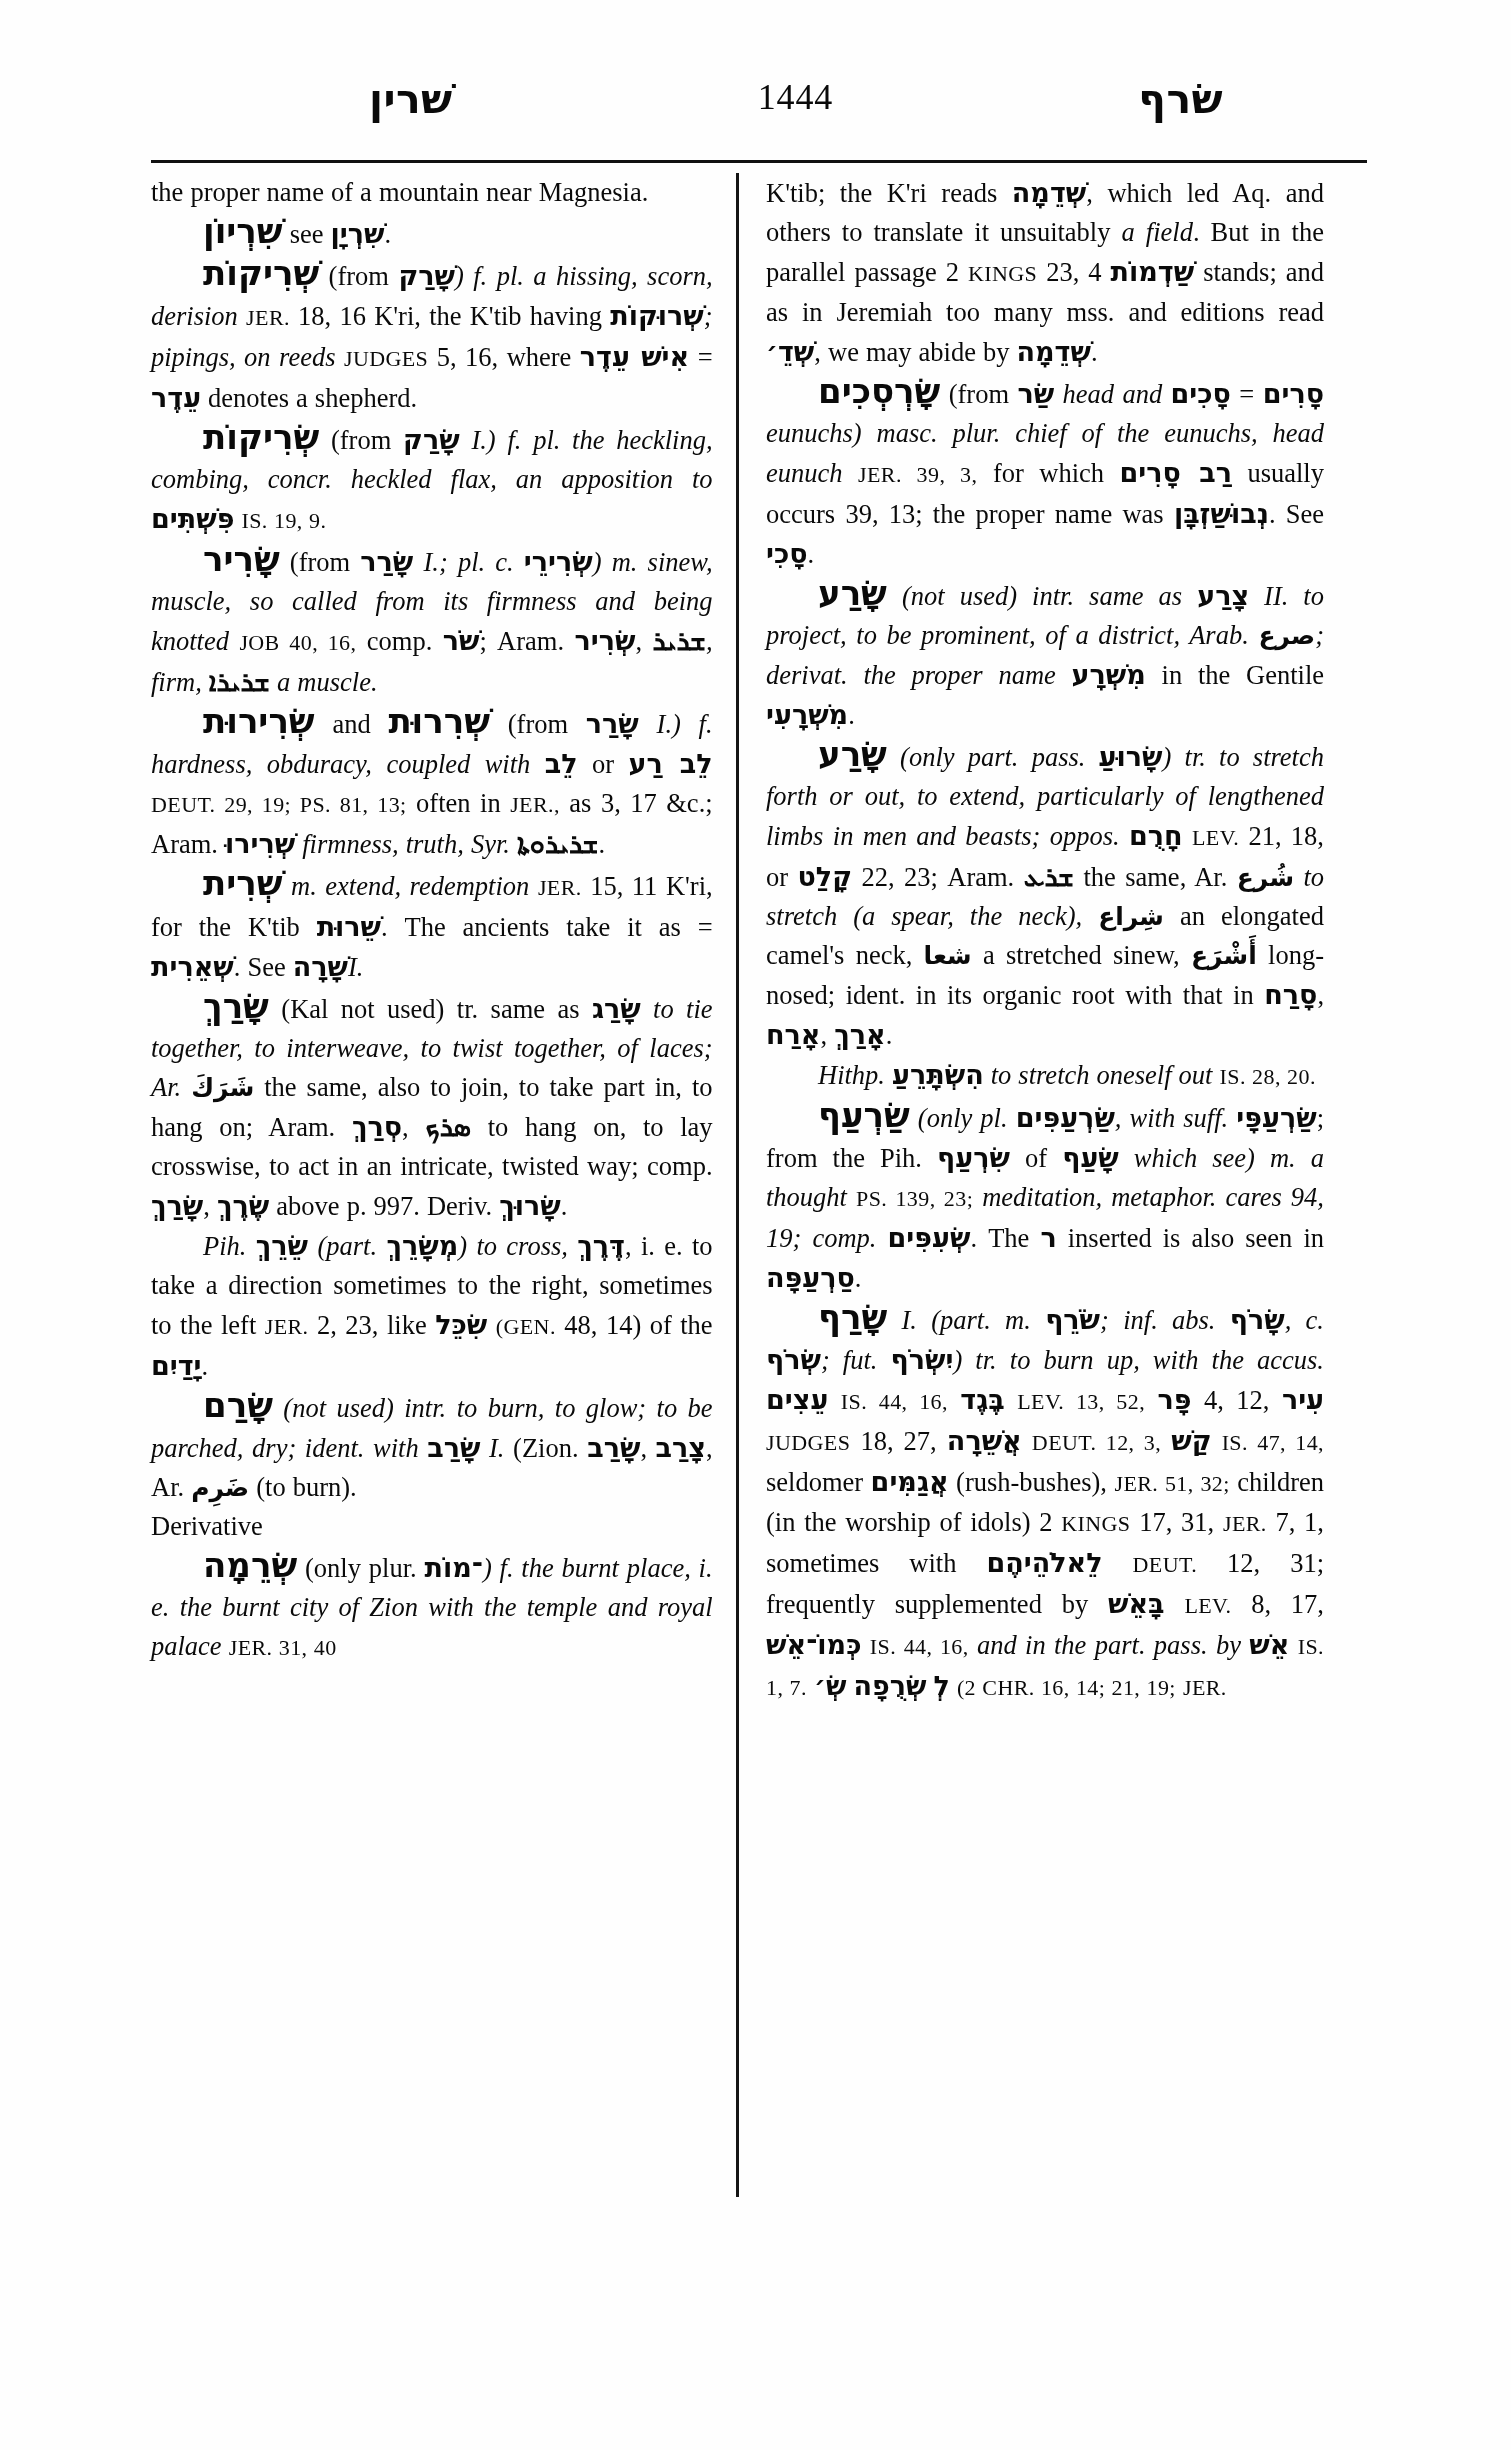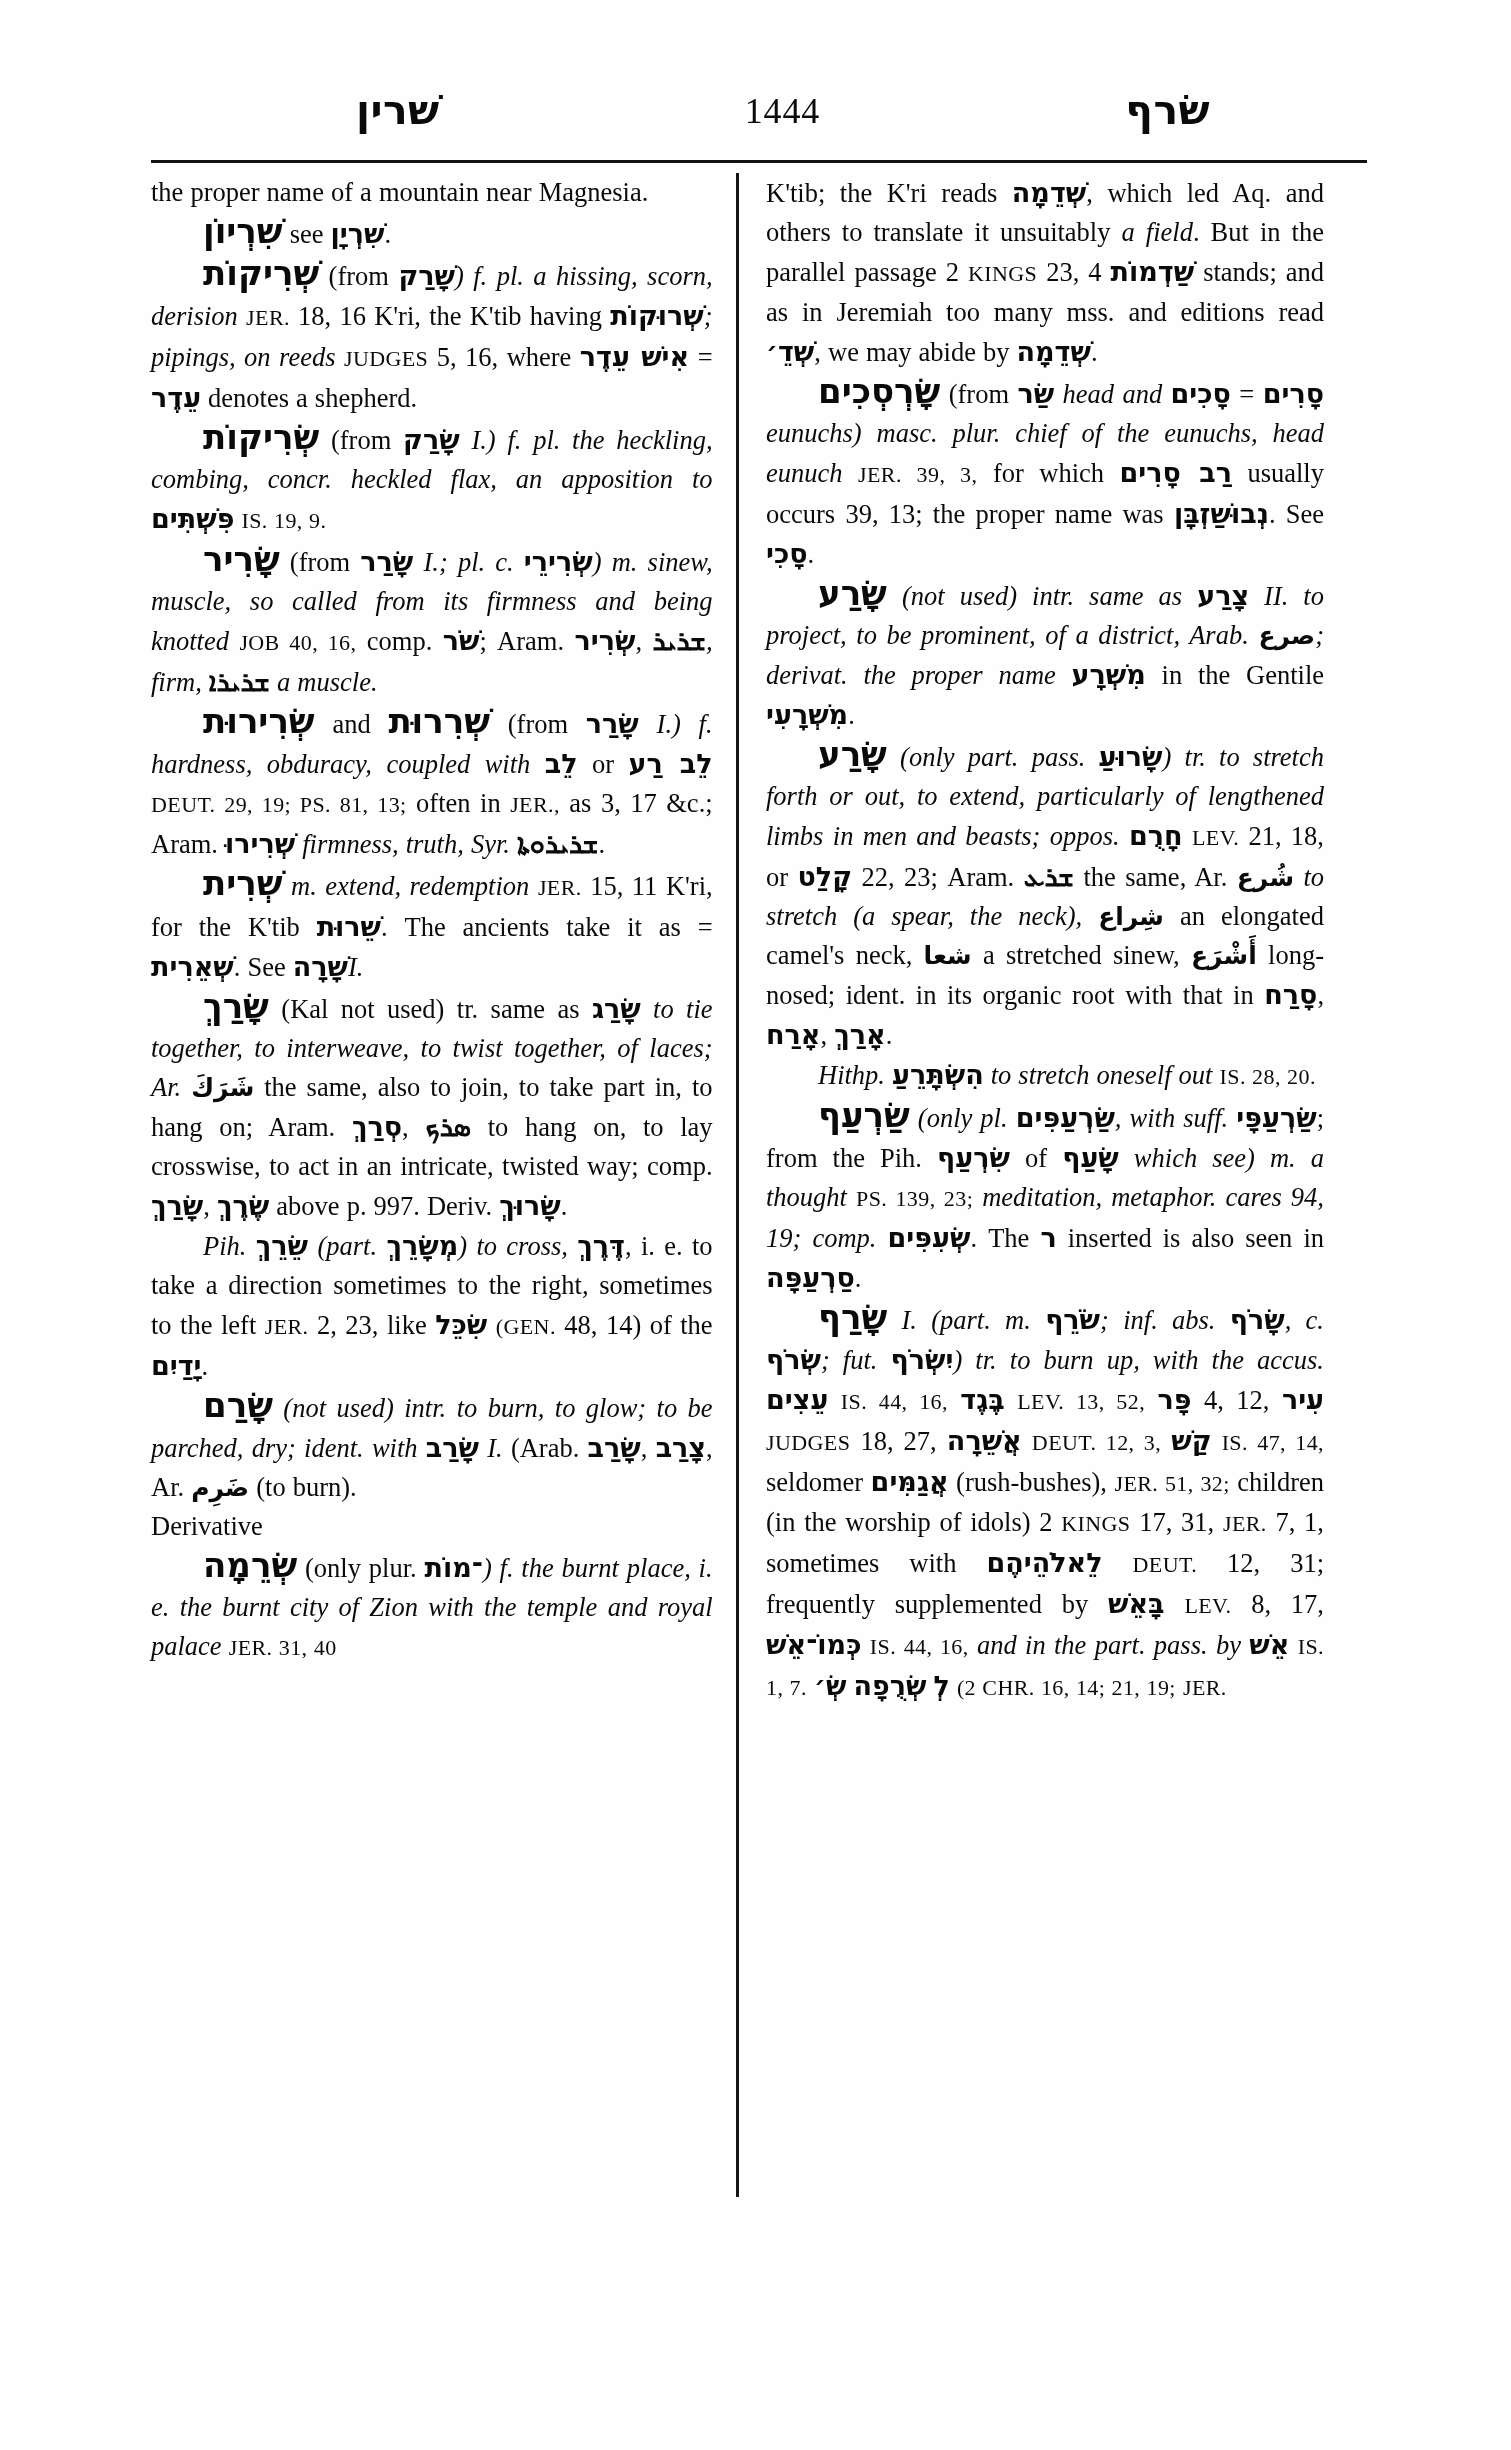--- a/index.html
+++ b/index.html
@@ -9,22 +9,22 @@
     color:#0a0a0a;
     -webkit-font-smoothing:antialiased;
   }
   .page{
     position:relative;width:1512px;height:2450px;box-sizing:border-box;
     padding:0;overflow:hidden;background:#fefefe;
   }
 
   
   .runhead{
-    position:absolute;left:131px;top:79px;width:1223px;height:63px;
-    display:flex;align-items:center;justify-content:space-between;
+    position:absolute;left:144px;top:79px;width:1223px;height:63px;
+    display:flex;align-items:flex-start;justify-content:space-between;
   }
   .runhead .heb{font-size:41px;line-height:1;font-weight:700;letter-spacing:0.4px;}
   .runhead .folio{font-size:36px;font-weight:400;letter-spacing:0.9px;line-height:1;}
   .rh-left{margin-left:225px;}
   .rh-right{margin-right:144px;}
 
   .rule{
     position:absolute;left:151px;top:160px;width:1216px;height:0;
     border-top:3.6px solid #111;
   }
@@ -114,21 +114,21 @@
       <p class="p lemma-line"><span class="heb big">שָׂרִיר</span><span> (from </span><span class="heb">שָׂרַר</span> <i>I.;</i><i> pl. c. </i><span class="heb">שְׂרִירֵי</span><i>) m. sinew, muscle, so called from its firmness and being knotted </i><span class="scx">Job 40, 16,</span><span> comp. </span><span class="heb">שֹׁר</span><span>; Aram. </span><span class="heb">שְׂרִיר</span>, <span class="syr">ܫܪܝܪ</span><i>, firm,</i> <span class="syr">ܫܪܝܪܐ</span><i> a muscle.</i></p>
 
       <p class="p lemma-line"><span class="heb big">שְׂרִירוּת</span><span> and </span><span class="heb big">שְׁרִרוּת</span><span> (from </span><span class="heb">שָׂרַר</span> <i>I.)</i><i> f. hardness, obduracy, coupled with </i><span class="heb">לֵב</span><span> or </span><span class="heb">לֵב רַע</span> <span class="scx">Deut. 29, 19; Ps. 81, 13;</span><span> often in </span><span class="scx">Jer.,</span><span> as 3, 17 &amp;c.; Aram. </span><span class="heb">שְׁרִירוּ</span><i> firmness, truth, Syr. </i><span class="syr">ܫܪܝܪܘܬܐ</span><span>.</span></p>
 
       <p class="p lemma-line"><span class="heb big">שְׁרִית</span><i> m. extend, redemption </i><span class="scx">Jer.</span><span> 15, 11 </span><span>K'ri, for the K'tib </span><span class="heb">שֵׁרוּת</span><span>. The ancients take it as = </span><span class="heb">שְׁאֵרִית</span><span>. See </span><span class="heb">שָׁרָה</span><i>I.</i></p>
 
       <p class="p lemma-line"><span class="heb big">שָׂרַךְ</span><span> (Kal not used) tr. same as </span><span class="heb">שָׂרַג</span><i> to tie together, to interweave, to twist together, of laces; Ar. </i><span class="arab">شَرَكَ</span><span> the same, also to join, to take part in, to hang on; Aram. </span><span class="heb">סְרַךְ</span>, <span class="syr">ܣܪܟ</span><span> to hang on, to lay crosswise, to act in an intricate, twisted way; comp. </span><span class="heb">שָׂרַךְ</span>, <span class="heb">שֶׂרֶךְ</span><span> above p. 997.</span><span> Deriv. </span><span class="heb">שָׂרוּךְ</span><span>.</span></p>
 
       <p class="p lemma-line"><i>Pih.</i> <span class="heb">שֵׂרֵךְ</span><i> (part. </i><span class="heb">מְשָׂרֵךְ</span><i>) to cross, </i><span class="heb">דֶּרֶךְ</span><span>, i. e. to take a direction sometimes to the right, sometimes to the left </span><span class="scx">Jer.</span><span> 2, 23, like </span><span class="heb">שִׂכֵּל</span> <span class="scx">(Gen.</span><span> 48, 14) of the </span><span class="heb">יָדַיִם</span><span>.</span></p>
 
-      <p class="p lemma-line"><span class="heb big">שָׂרַם</span><i> (not used) intr. to burn, to glow; to be parched, dry; ident. with </i><span class="heb">שָׂרַב</span> <i>I.</i><span> (Arab. </span><span class="heb">שָׂרַב</span>, <span class="heb">צָרַב</span><span>, Ar. </span><span class="arab">ضَرِم</span><span> (to burn).</span><br><span> Derivative</span></p>
+      <p class="p lemma-line"><span class="heb big">שָׂרַם</span><i> (not used) intr. to burn, to glow; to be parched, dry; ident. with </i><span class="heb">שָׂרַב</span> <i>I.</i><span> (Zion. </span><span class="heb">שָׂרַב</span>, <span class="heb">צָרַב</span><span>, Ar. </span><span class="arab">ضَرِم</span><span> (to burn).</span><br><span> Derivative</span></p>
 
       <p class="p lemma-line"><span class="heb big">שְׂרֵמָה</span><span> (only plur. </span><span class="heb">־מוֹת</span><i>) f. the burnt place, i. e. the burnt city of Zion with the temple and royal palace </i><span class="scx">Jer. 31, 40</span></p>
 
     </div>
 
     <div class="divider"></div>
 
     <div class="col right">
 
       <p class="p cont"><span>K'tib; the K'ri reads </span><span class="heb">שְׁדֵמָה</span><span>, which led Aq. and others to translate it unsuitably </span><i>a field</i><span>. But in the parallel passage 2 </span><span class="scx">Kings</span><span> 23, 4 </span><span class="heb">שַׁדְמוֹת</span><span> stands; and as in Jeremiah too many mss. and editions read </span><span class="heb">שְׁדֵ׳</span><span>, we may abide by </span><span class="heb">שְׁדֵמָה</span><span>.</span></p>

